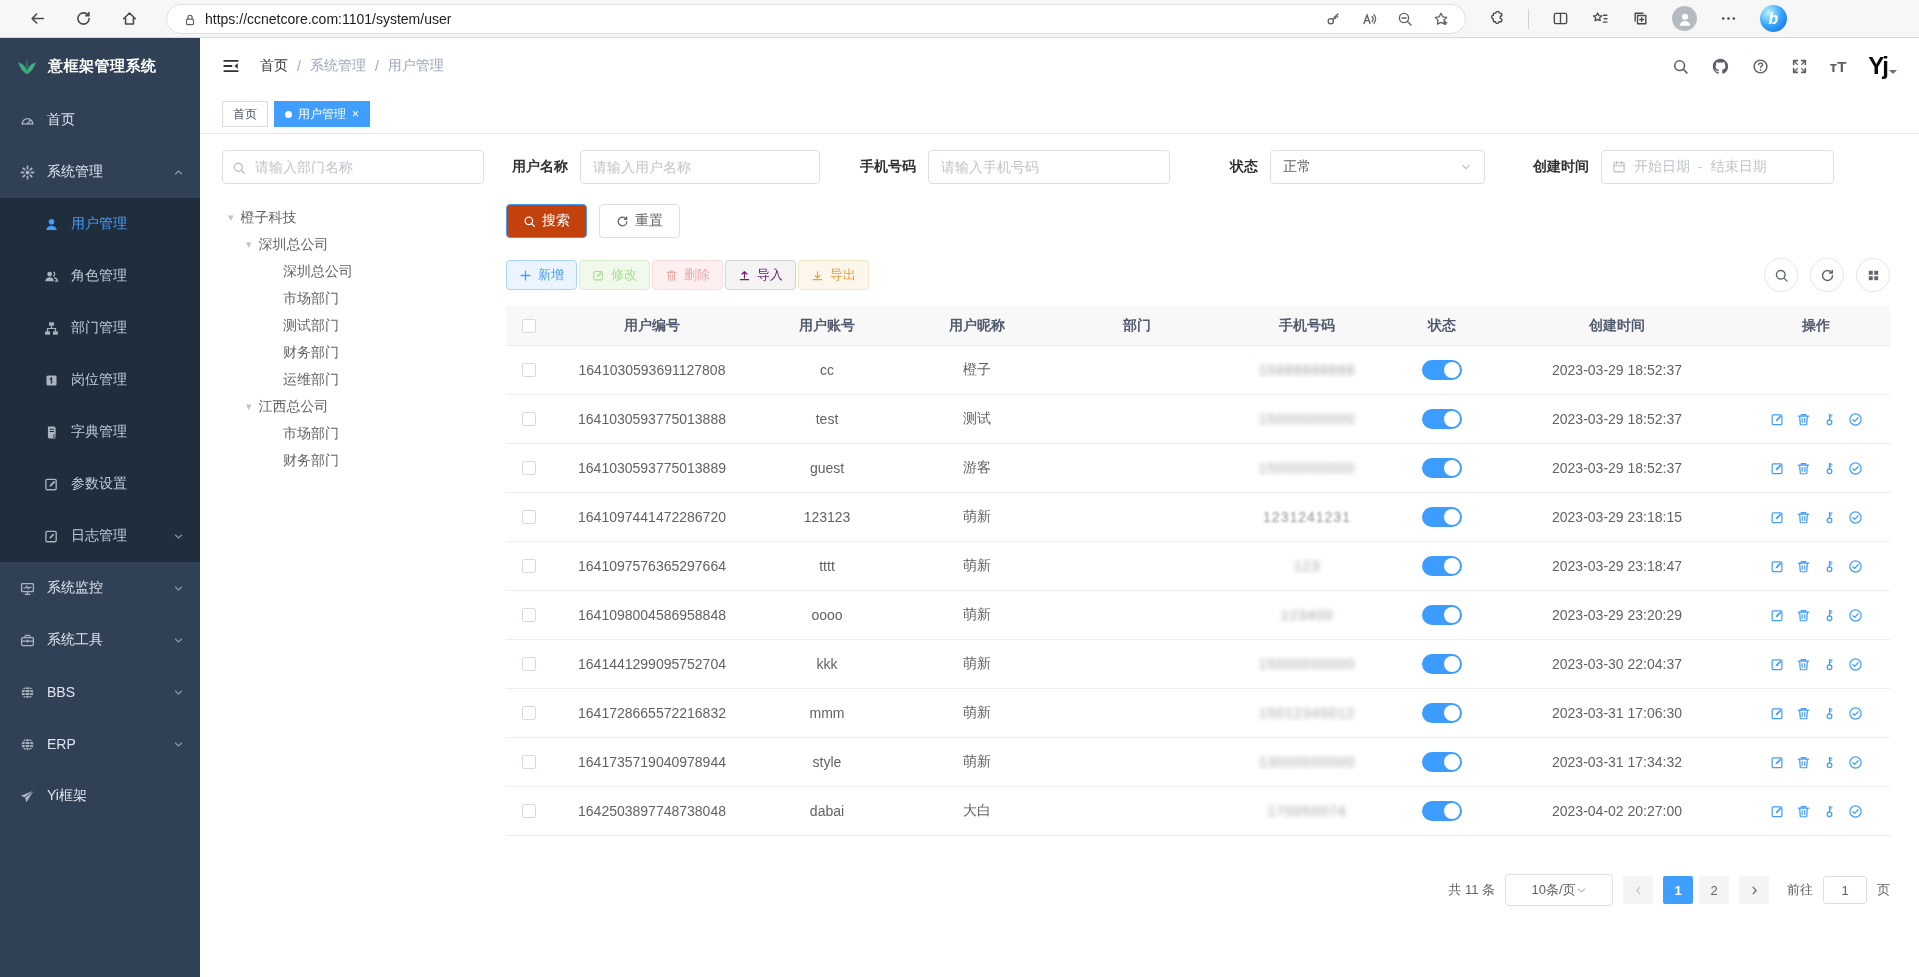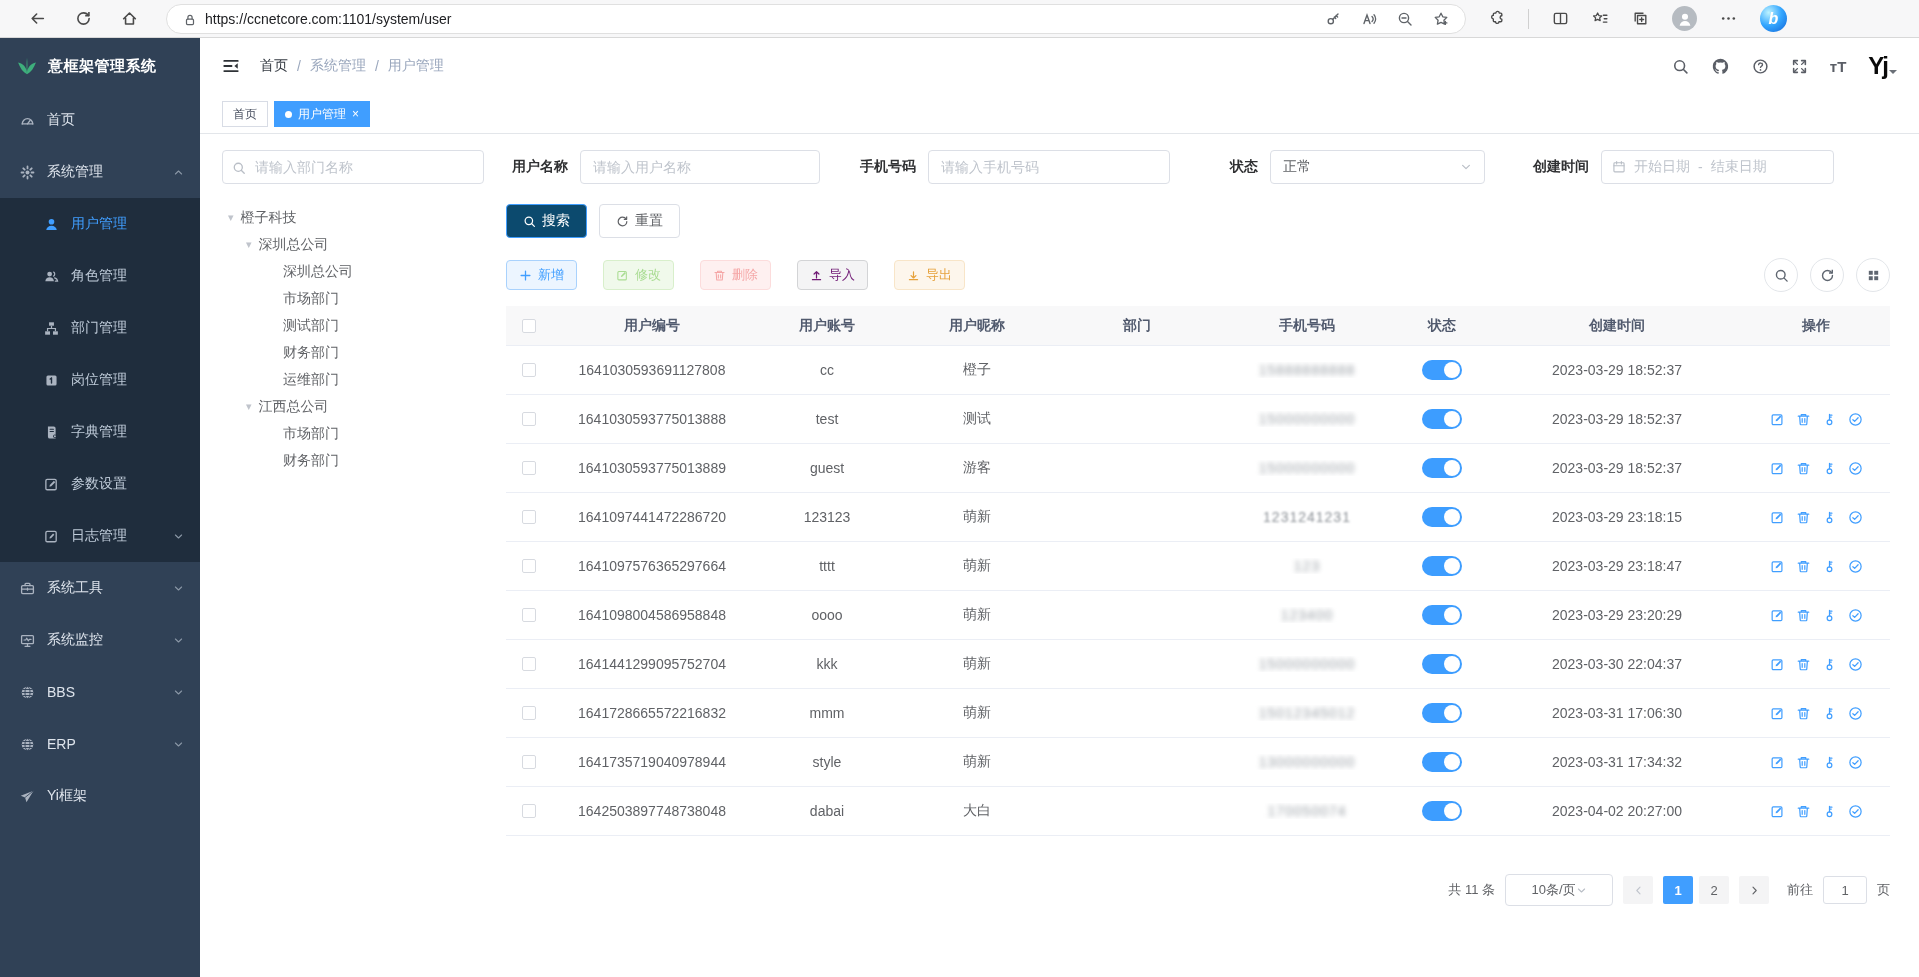--- a/index.html
+++ b/index.html
@@ -76,23 +76,23 @@
   .tree-col{width:262px;margin-right:22px;flex:none}
   .tree-node{display:flex;align-items:center;height:27px;font-size:14px;color:#606266;cursor:pointer;white-space:nowrap}
   .tree-node .caret{color:#c0c4cc;font-size:11px;margin-right:7px}
   .lv0{padding-left:6px}.lv1{padding-left:24px}.lv2{padding-left:61px}
   .main-col{flex:1;min-width:0;display:flex;flex-direction:column}
   
   .btn{display:inline-flex;align-items:center;justify-content:center;gap:6px;border-radius:4px;cursor:pointer;white-space:nowrap;
        font-family:"Liberation Sans","DejaVu Sans",sans-serif}
   .btn svg{width:13px;height:13px}
   .search-row{display:flex;gap:12px;flex:none}
-  .btn-primary{height:34px;padding:0 16px;background:#0c4a6e;border:1px solid #409EFF;color:#fff;font-size:14px}
+  .btn-primary{height:34px;padding:0 16px;background:#c2410c;border:1px solid #409EFF;color:#fff;font-size:14px}
   .btn-plain{height:34px;padding:0 16px;background:#fff;border:1px solid #dcdfe6;color:#606266;font-size:14px}
-  .toolbar-row{display:flex;align-items:center;gap:26px;margin-top:20px;flex:none}
+  .toolbar-row{display:flex;align-items:center;gap:2px;margin-top:20px;flex:none}
   .btn-sm{height:30px;padding:0 12px;font-size:13px}
   .btn-add{background:#ecf5ff;border:1px solid #a9d2fd;color:#409EFF}
   .btn-mod{background:#f0f9eb;border:1px solid #d8efcb;color:#a9dc92}
   .btn-del{background:#fef0f0;border:1px solid #fcdcdc;color:#f5a6a6}
   .btn-imp{background:#f4f4f5;border:1px solid #d3d4d6;color:#701a75}
   .btn-exp{background:#fdf6ec;border:1px solid #f8e5c8;color:#e6a23c}
   .tool-right{margin-left:auto;display:flex;gap:12px}
   .circ{width:34px;height:34px;border-radius:50%;border:1px solid #e3e6ea;display:flex;align-items:center;justify-content:center;color:#5f6670;cursor:pointer;background:#fff}
   .circ svg{width:15px;height:15px}
   
@@ -445,32 +445,32 @@
               <use href="#sym-log-icon"></use>
             </svg>
             <span class="lbl">日志管理</span>
             <svg class="i chev" style="width: 11px; height: 11px;">
               <use href="#sym-chevron-down-icon"></use>
             </svg>
           </div>
         </div>
         <div class="s-item">
           <svg class="i" style="width: 15px; height: 15px;">
-            <use href="#sym-toolbox-icon"></use>
-          </svg>
-          <span class="lbl">系统工具</span>
+            <use href="#sym-monitor-icon"></use>
+          </svg>
+          <span class="lbl">系统监控</span>
           <svg class="i chev" style="width: 11px; height: 11px;">
             <use href="#sym-chevron-down-icon"></use>
           </svg>
         </div>
         <div class="s-item">
           <svg class="i" style="width: 15px; height: 15px;">
-            <use href="#sym-monitor-icon"></use>
-          </svg>
-          <span class="lbl">系统监控</span>
+            <use href="#sym-toolbox-icon"></use>
+          </svg>
+          <span class="lbl">系统工具</span>
           <svg class="i chev" style="width: 11px; height: 11px;">
             <use href="#sym-chevron-down-icon"></use>
           </svg>
         </div>
         <div class="s-item">
           <svg class="i" style="width: 15px; height: 15px;">
             <use href="#sym-globe-icon"></use>
           </svg>
           <span class="lbl">BBS</span>
           <svg class="i chev" style="width: 11px; height: 11px;">

